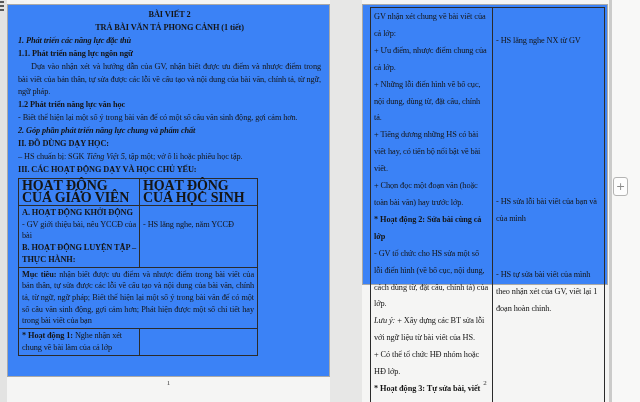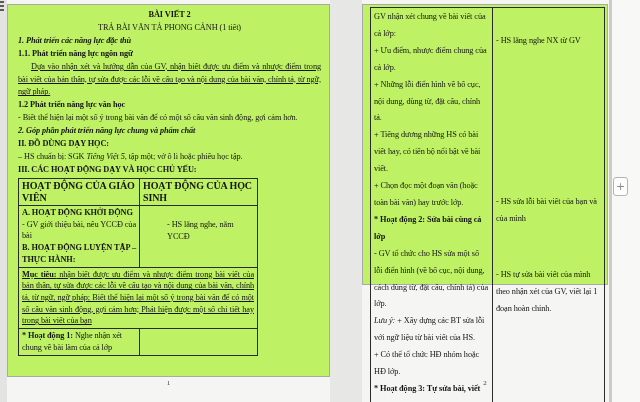--- a/index.html
+++ b/index.html
@@ -7,41 +7,41 @@
     width:640px;height:402px;position:relative;overflow:hidden;
     background:#f5f5f4;
     font-family:"Liberation Serif","DejaVu Serif",serif;
     color:#151515;
   }
   .strip-left{position:absolute;left:0;top:0;width:7px;height:402px;background:#e3e3e2;}
   .gap-mid{position:absolute;left:330px;top:0;width:32px;height:402px;background:#e7e7e6;}
   .strip-right{position:absolute;left:609px;top:0;width:3px;height:402px;background:#cbcbca;}
   .right-area{position:absolute;left:612px;top:0;width:28px;height:402px;background:#f8f8f7;}
 
-  .page{position:absolute;background:#bef264;border:1px solid #a9a9a8;box-sizing:border-box;}
+  .page{position:absolute;background:#3b82f6;border:1px solid #a9a9a8;box-sizing:border-box;}
   #page1{left:7px;top:4px;width:323px;height:373px;padding:4px 8px 0 10px;}
   #page2{left:362px;top:4px;width:246px;height:281px;padding:2px 4px 0 6px;}
 
   .page p{margin:0;font-size:8.3px;line-height:12.9px;letter-spacing:-0.1px;}
   .c{text-align:center;}
   .b{font-weight:bold;}
   .i{font-style:italic;}
-  .j{text-align:justify;text-decoration:underline;}
+  .j{text-align:justify;}
   .ind{text-indent:13px;}
   .t1{font-size:9.3px;font-weight:bold;}
-  .t2{font-size:8.7px;font-weight:normal;}
+  .t2{font-size:8.7px;font-weight:bold;}
 
   table{border-collapse:collapse;table-layout:fixed;}
   td{border:1px solid #2b2b2b;vertical-align:top;padding:1px 3px;box-sizing:border-box;}
   #page1 table{width:239px;margin-top:1px;}
   #page1 td p{line-height:11.8px;}
   #page1 .col-gv{width:121px;}
   #page1 .col-hs{width:118px;}
-  #page1 .th p{font-size:10px;line-height:12px;font-weight:bold;}
-  #page1 .hs-note{margin-top:12px;margin-left:24px;}
+  #page1 .th p{font-size:14px;line-height:12px;font-weight:bold;}
+  #page1 .hs-note{margin-top:12px;}
   #page1 .mt p{line-height:11.6px;}
   #page1 .hd1-row td{height:27px;}
 
   #page2 table{width:234px;margin-left:1px;}
   #page2 .col-gv{width:122px;}
   #page2 .col-hs{width:112px;}
   #page2 td p{line-height:16.9px;}
   #page2 .hs-p1{margin-top:24px;}
   #page2 .hs-p2{margin-top:144px;}
   #page2 .hs-p3{margin-top:39px;}

